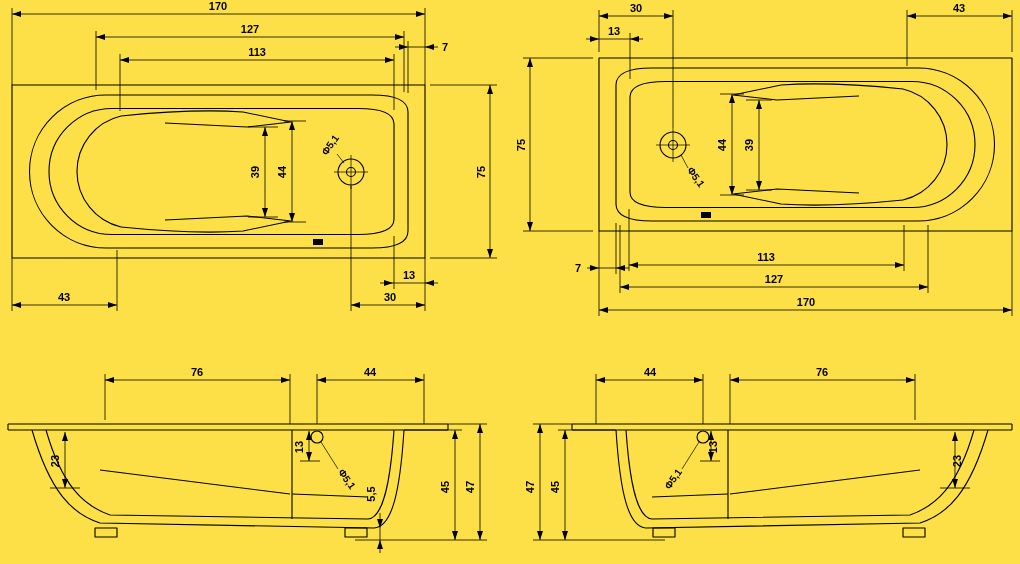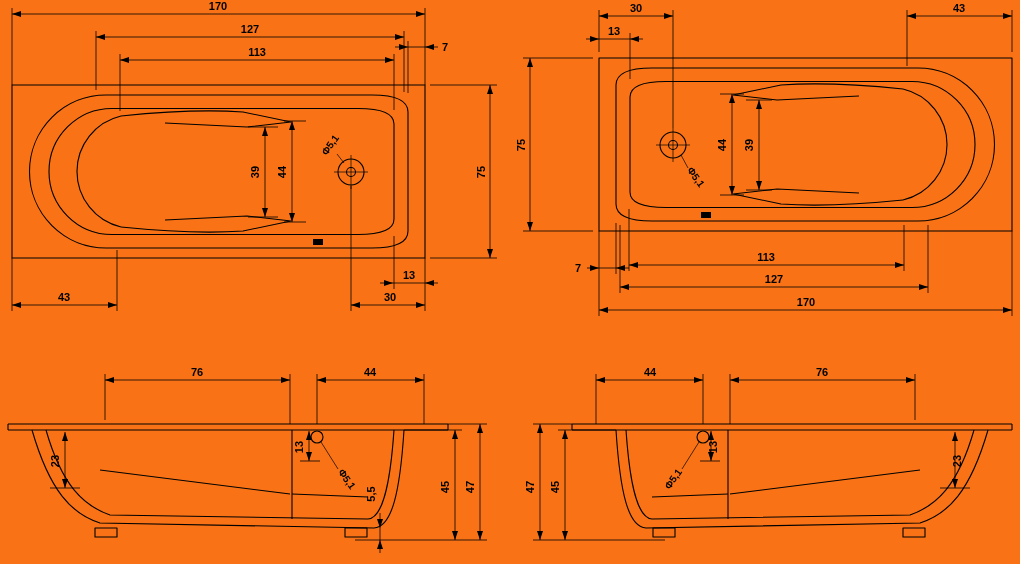--- a/index.html
+++ b/index.html
@@ -1,16 +1,16 @@
 <!DOCTYPE html>
 <html><head>
 <meta charset="utf-8">
 <style>
   html,body{margin:0;padding:0;background:#ffffff}
-  .canvas{position:relative;width:1020px;height:564px;background:#f97316;overflow:hidden}
+  .canvas{position:relative;width:1020px;height:564px;background:#fde047;overflow:hidden}
   svg{display:block}
   .o line,.o path,.o rect,.o circle{stroke:#000;stroke-width:1.1;fill:none;stroke-linejoin:round}
   .o .thin{stroke-width:0.7}
   .o .solid{fill:#000;stroke:none}
   .d line{stroke:#000;stroke-width:0.8;fill:none}
   .d text{font-family:"Liberation Sans",sans-serif;font-size:11px;font-weight:bold;fill:#000;text-anchor:middle}
   .d text.sm{font-size:10px}
   .d text.start{text-anchor:start}
   .d text.end{text-anchor:end}
 </style>

